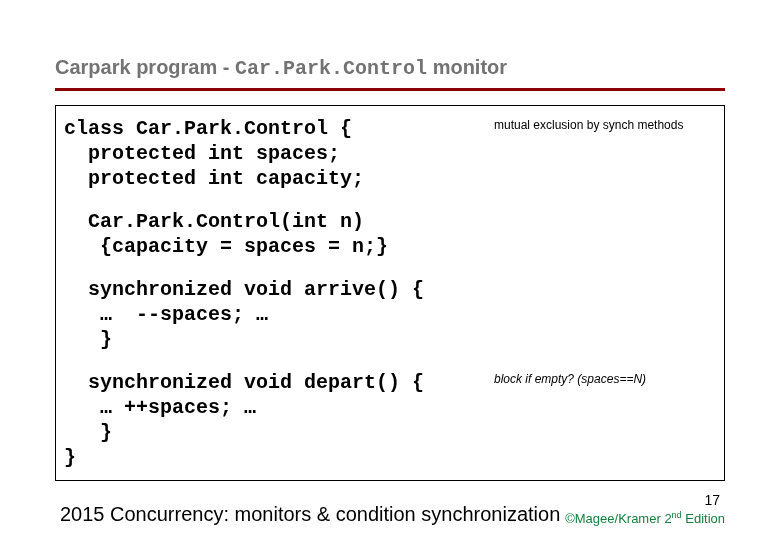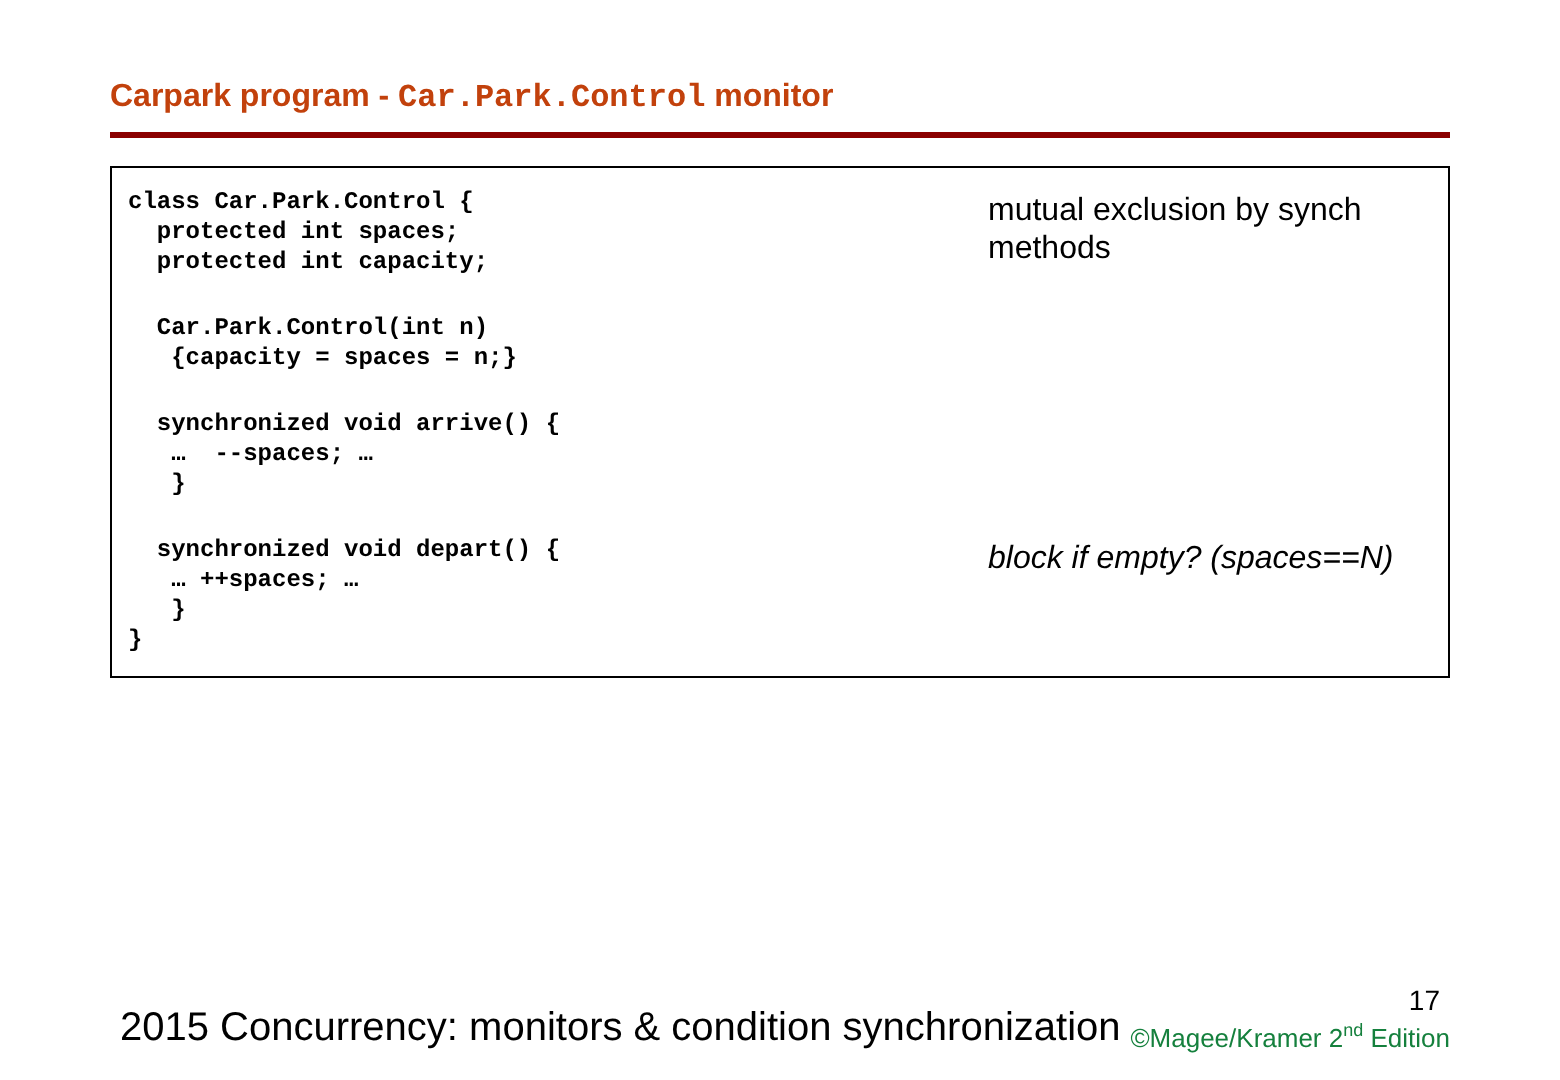--- a/index.html
+++ b/index.html
@@ -5,53 +5,54 @@
   * { margin: 0; padding: 0; box-sizing: border-box; }
   body {
     width: 780px;
     height: 540px;
     background: #fff;
     font-family: Arial, Helvetica, sans-serif;
     position: relative;
     padding: 40px 55px 0 55px;
   }
   .title {
-    font-size: 16px;
+    font-size: 20px;
     font-weight: bold;
-    color: #c2410c;
+    color: #737373;
     padding-bottom: 8px;
+    margin-top: 16px;
   }
   .title .mono { font-family: "Courier New", monospace; font-weight: bold; }
   .rule {
     border-top: 3px solid #8b0000;
     margin-bottom: 14px;
   }
   .content-box {
     border: 1.5px solid #000;
     width: 100%;
     padding: 10px 8px 10px 8px;
     position: relative;
   }
   .row {
     display: flex;
     align-items: flex-start;
     margin-bottom: 18px;
   }
   .row:last-child { margin-bottom: 0; }
   .code-col {
     font-family: "Courier New", monospace;
-    font-size: 12px;
+    font-size: 20px;
     font-weight: bold;
     color: #000;
     white-space: pre;
     flex: 0 0 430px;
     line-height: 1.25;
   }
   .note-col {
-    font-size: 16px;
+    font-size: 12px;
     color: #000;
     line-height: 1.2;
     padding-top: 2px;
     flex: 1;
   }
   .note-col.italic { font-style: italic; }
   .slide-num {
     position: absolute;
     top: 492px;
     right: 60px;

